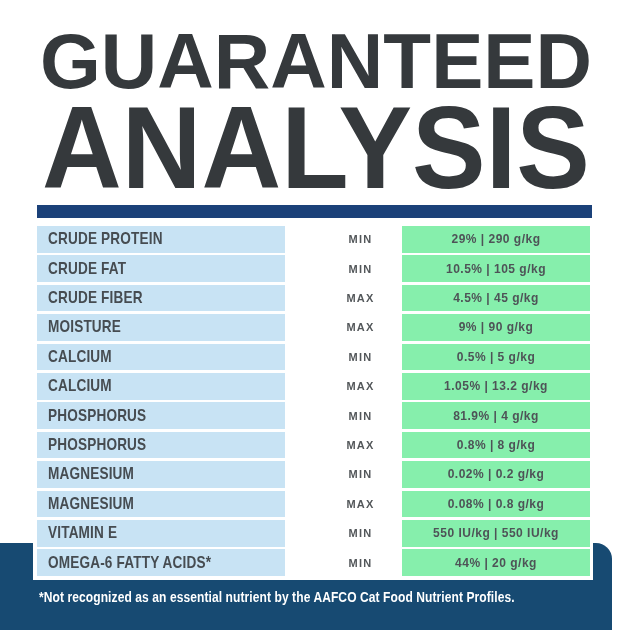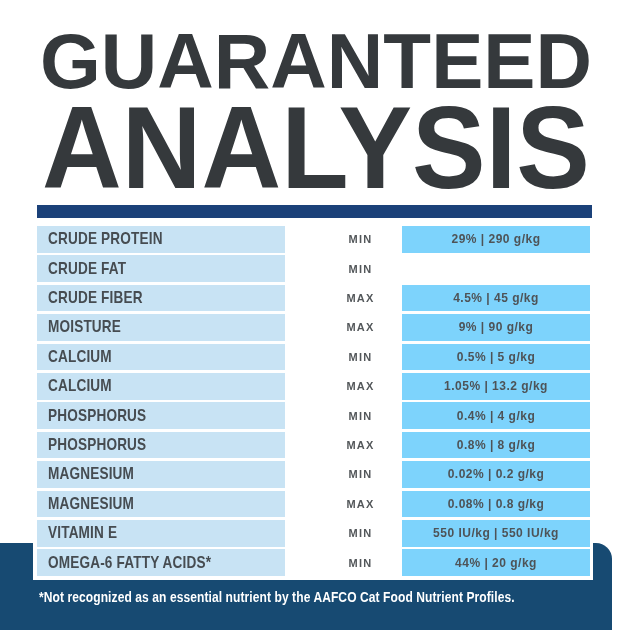--- a/index.html
+++ b/index.html
@@ -75,21 +75,21 @@
     background: #FFFFFF;
     font-weight: 700;
     font-size: 11px;
     letter-spacing: 1.2px;
     color: #53575A;
     padding-left: 34px;
   }
   .cell.value {
     flex: 1;
     justify-content: center;
-    background: #7dd3fc;
+    background: #86efac;
     font-weight: 700;
     font-size: 12px;
     letter-spacing: 0.5px;
     color: #4E5357;
     white-space: nowrap;
   }
   .footnote {
     position: absolute;
     left: 39px; top: 589px;
     color: #FFFFFF;
@@ -126,20 +126,21 @@
         </div>
       <div class="cell basis">MIN</div>
       <div class="cell value">29% | 290 g/kg</div>
     </div>
 
     <div class="row">
       <div class="cell nutrient">
           <span>CRUDE FAT</span>
         </div>
       <div class="cell basis">MIN</div>
+      <div class="cell value">10.5% | 105 g/kg</div>
     </div>
 
     <div class="row">
       <div class="cell nutrient">
           <span>CRUDE FIBER</span>
         </div>
       <div class="cell basis">MAX</div>
       <div class="cell value">4.5% | 45 g/kg</div>
     </div>
 
@@ -165,21 +166,21 @@
         </div>
       <div class="cell basis">MAX</div>
       <div class="cell value">1.05% | 13.2 g/kg</div>
     </div>
 
     <div class="row">
       <div class="cell nutrient">
           <span>PHOSPHORUS</span>
         </div>
       <div class="cell basis">MIN</div>
-      <div class="cell value">0.4% | 4 g/kg</div>
+      <div class="cell value">81.9% | 4 g/kg</div>
     </div>
 
     <div class="row">
       <div class="cell nutrient">
           <span>PHOSPHORUS</span>
         </div>
       <div class="cell basis">MAX</div>
       <div class="cell value">0.8% | 8 g/kg</div>
     </div>
 

